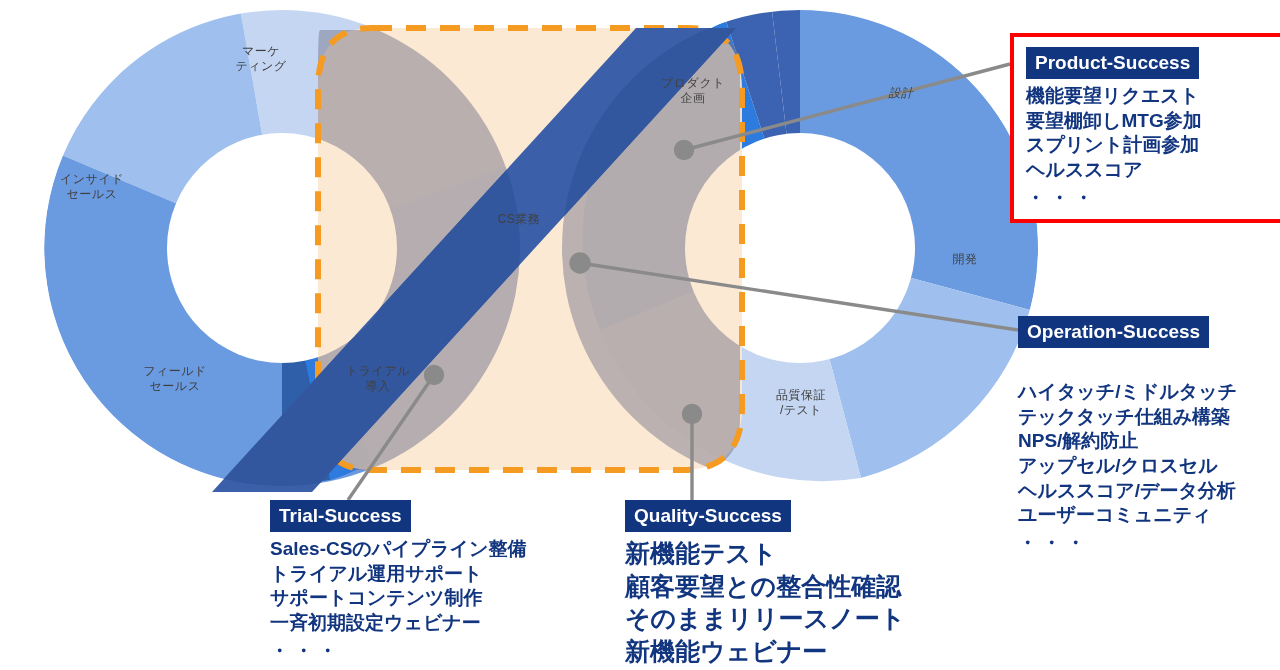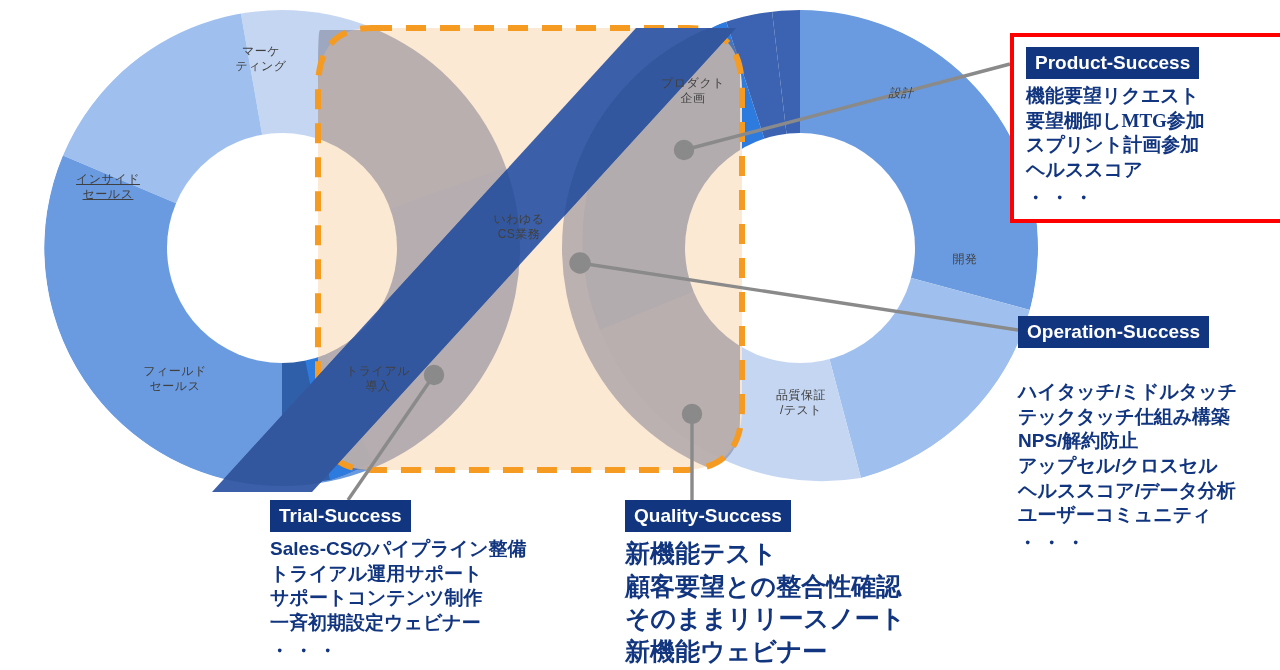--- a/index.html
+++ b/index.html
@@ -43,21 +43,21 @@
   }
 
   #callout-product{
     left:1010px;top:33px;
     width:276px;
     box-sizing:border-box;
     border:4px solid #FF0000;
     background:#ffffff;
     padding:10px 10px 8px 12px;
   }
-  #callout-product .body{font-size:19px;font-family:Liberation Serif, serif;}
+  #callout-product .body{font-size:19px;}
 
   #callout-operation{left:1018px;top:316px;}
   #callout-operation .body{font-size:19px;margin-top:32px;}
 
   #callout-trial{left:270px;top:500px;}
   #callout-trial .body{font-size:19px;}
 
   #callout-quality{left:625px;top:500px;}
   #callout-quality .body{font-size:25px;}
 
@@ -66,21 +66,21 @@
     position:absolute;
     color:#404040;
     font-size:12px;
     font-weight:500;
     line-height:1.22;
     text-align:center;
     letter-spacing:0.5px;
     pointer-events:none;
   }
   #lbl-marketing{left:196px;top:44px;width:130px;}
-  #lbl-inside{left:28px;top:172px;width:160px;text-decoration:underline;}
+  #lbl-inside{left:12px;top:172px;width:160px;}
   #lbl-field{left:100px;top:364px;width:150px;}
   #lbl-trial{left:308px;top:364px;width:140px;}
   #lbl-product{left:620px;top:76px;width:146px;}
   #lbl-design{left:856px;top:86px;width:90px;font-style:italic;}
   #lbl-dev{left:920px;top:252px;width:90px;}
   #lbl-qa{left:734px;top:388px;width:134px;}
   #lbl-cs{left:444px;top:212px;width:150px;}
 </style>
 </head>
 <body>
@@ -200,21 +200,20 @@
     <div>設計</div>
   </div>
   <div class="ring-label" id="lbl-dev">
     <div>開発</div>
   </div>
   <div class="ring-label" id="lbl-qa">
     <div>品質保証</div>
     <div>/テスト</div>
   </div>
   <div class="ring-label" id="lbl-cs">
-    <div>いわゆる</div>
     <div>CS業務</div>
   </div>
 
   <div class="callout" id="callout-product">
     <div class="cap">Product-Success</div>
     <div class="body">
       <div>機能要望リクエスト</div>
       <div>要望棚卸しMTG参加</div>
       <div>スプリント計画参加</div>
       <div>ヘルススコア</div>

